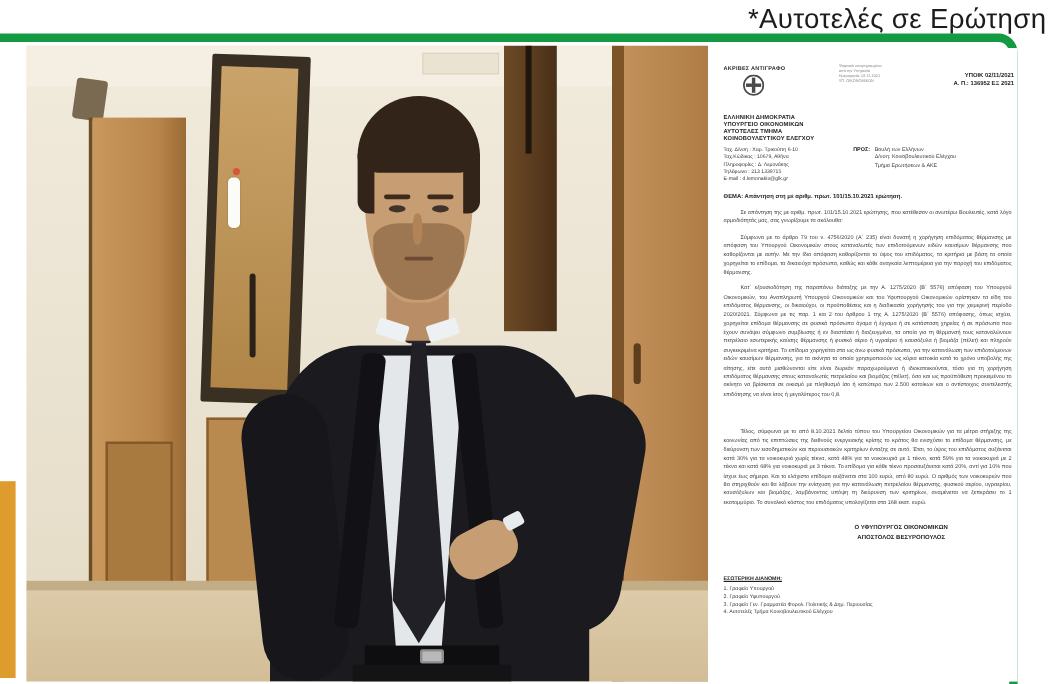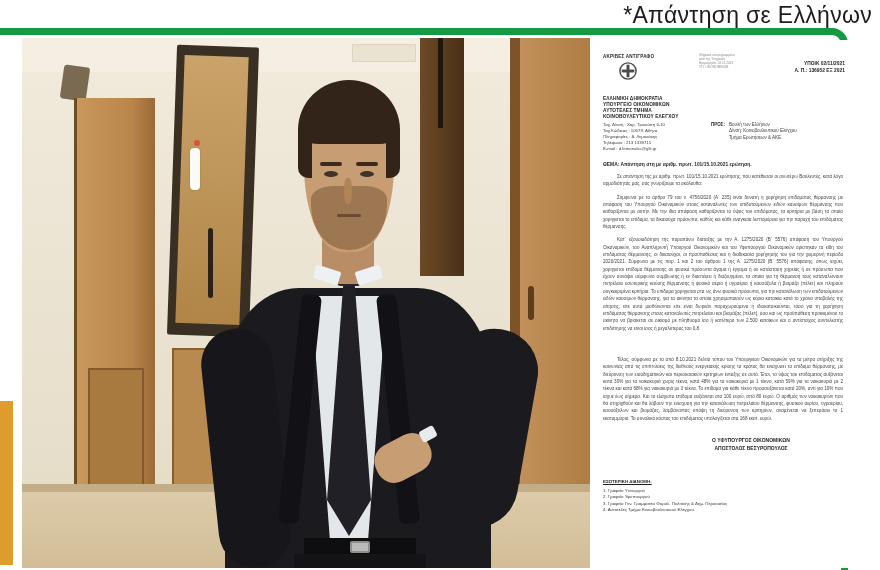--- a/index.html
+++ b/index.html
@@ -57,21 +57,21 @@
   .sig-block{margin-top:14px;margin-left:96px;width:120px;text-align:center;
     font-size:5px;font-weight:bold;color:#1f1f1f;line-height:1.7;}
   .distribution{margin-top:26px;margin-left:8px;font-size:4.4px;color:#3b3b3b;line-height:1.5;}
   .distribution .dist-head{font-weight:bold;text-decoration:underline;color:#1f1f1f;margin-bottom:2px;}
 </style>
 </head>
 <body>
 
 <div style="position:relative;width:880px;height:570px;">
 
-  <div class="caption">*Απάντηση σε Ελλήνων</div>
+  <div class="caption">*Αυτοτελές σε Ερώτηση</div>
 
   <div class="frame"></div>
 
   <div class="photo">
 
     <div class="shape" style="left:0;top:0;width:568px;height:34px;background:#f4efe2;"></div>
     <div class="shape" style="left:330px;top:6px;width:62px;height:16px;background:#eae3d2;border:1px solid #ddd4bf;"></div>
     <div class="shape" style="left:40px;top:28px;width:26px;height:34px;background:#7a6a52;border-radius:3px;transform:rotate(8deg);"></div>
     <div class="shape" style="left:52px;top:60px;width:78px;height:420px;background:linear-gradient(90deg,#c9985c,#b9854b 70%,#9a6b36);border-left:3px solid #6e4c24;"></div>
     <div class="shape" style="left:66px;top:330px;width:52px;height:120px;background:#a97a40;border:2px solid #85592b;"></div>

